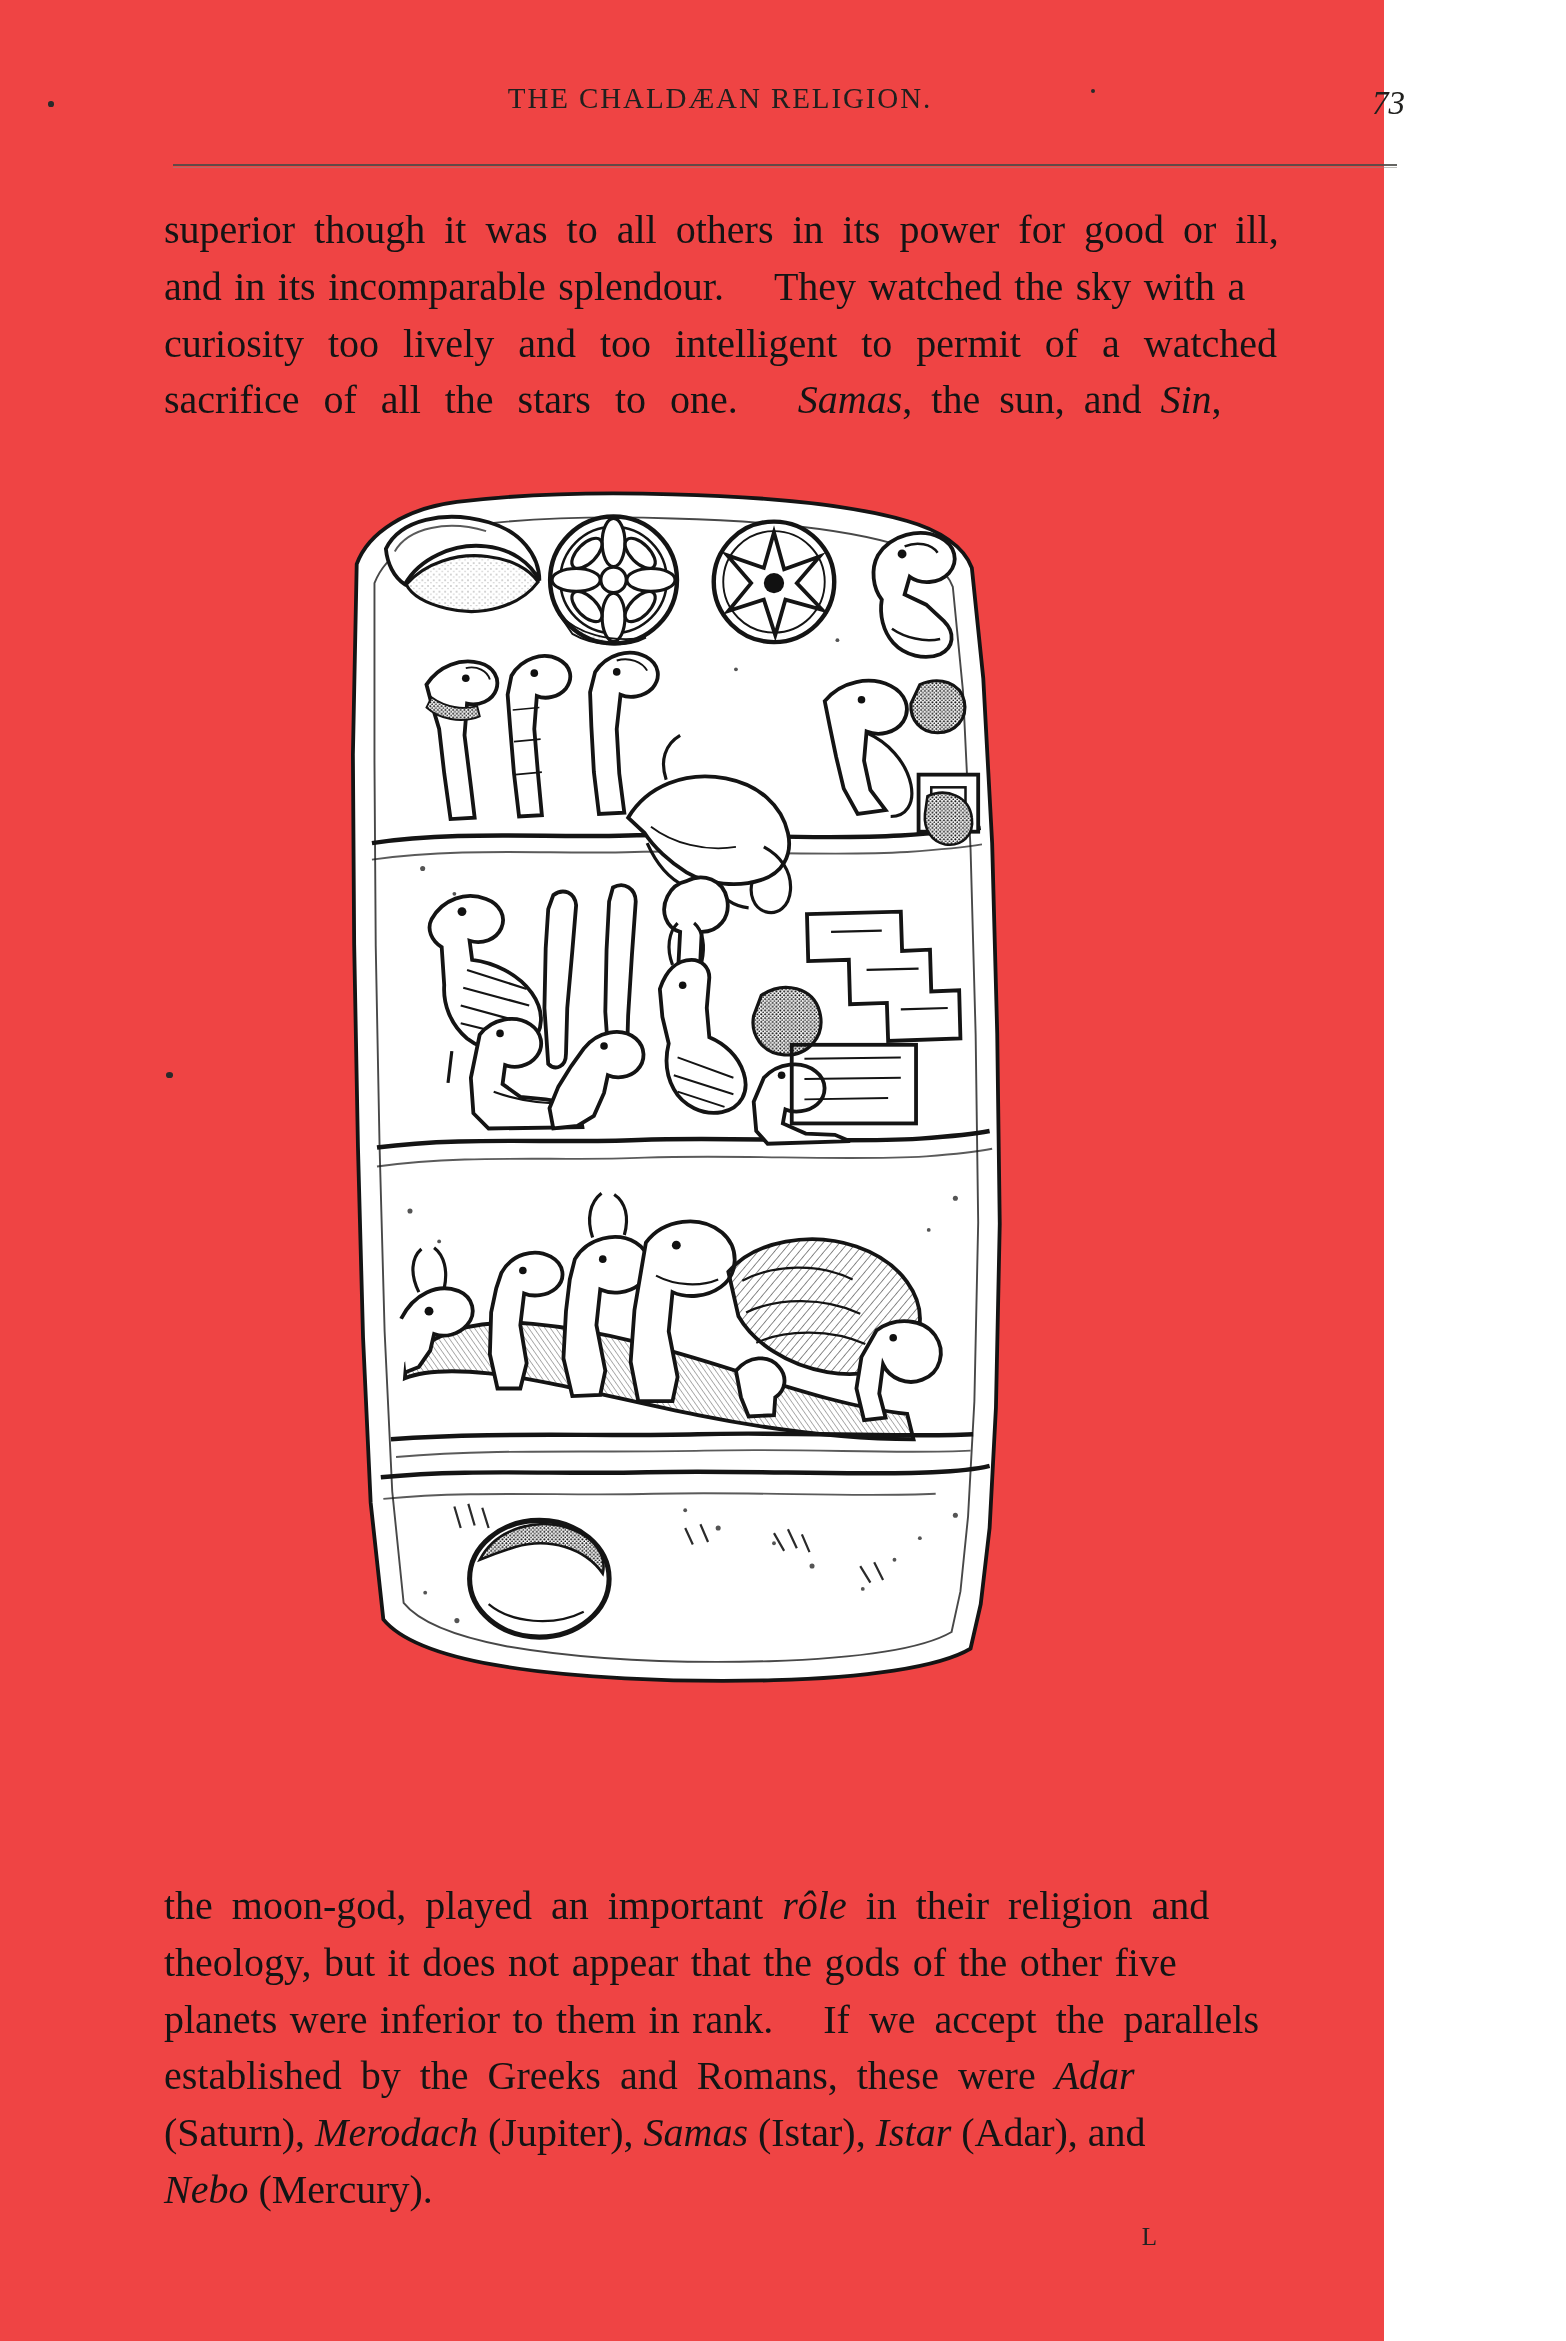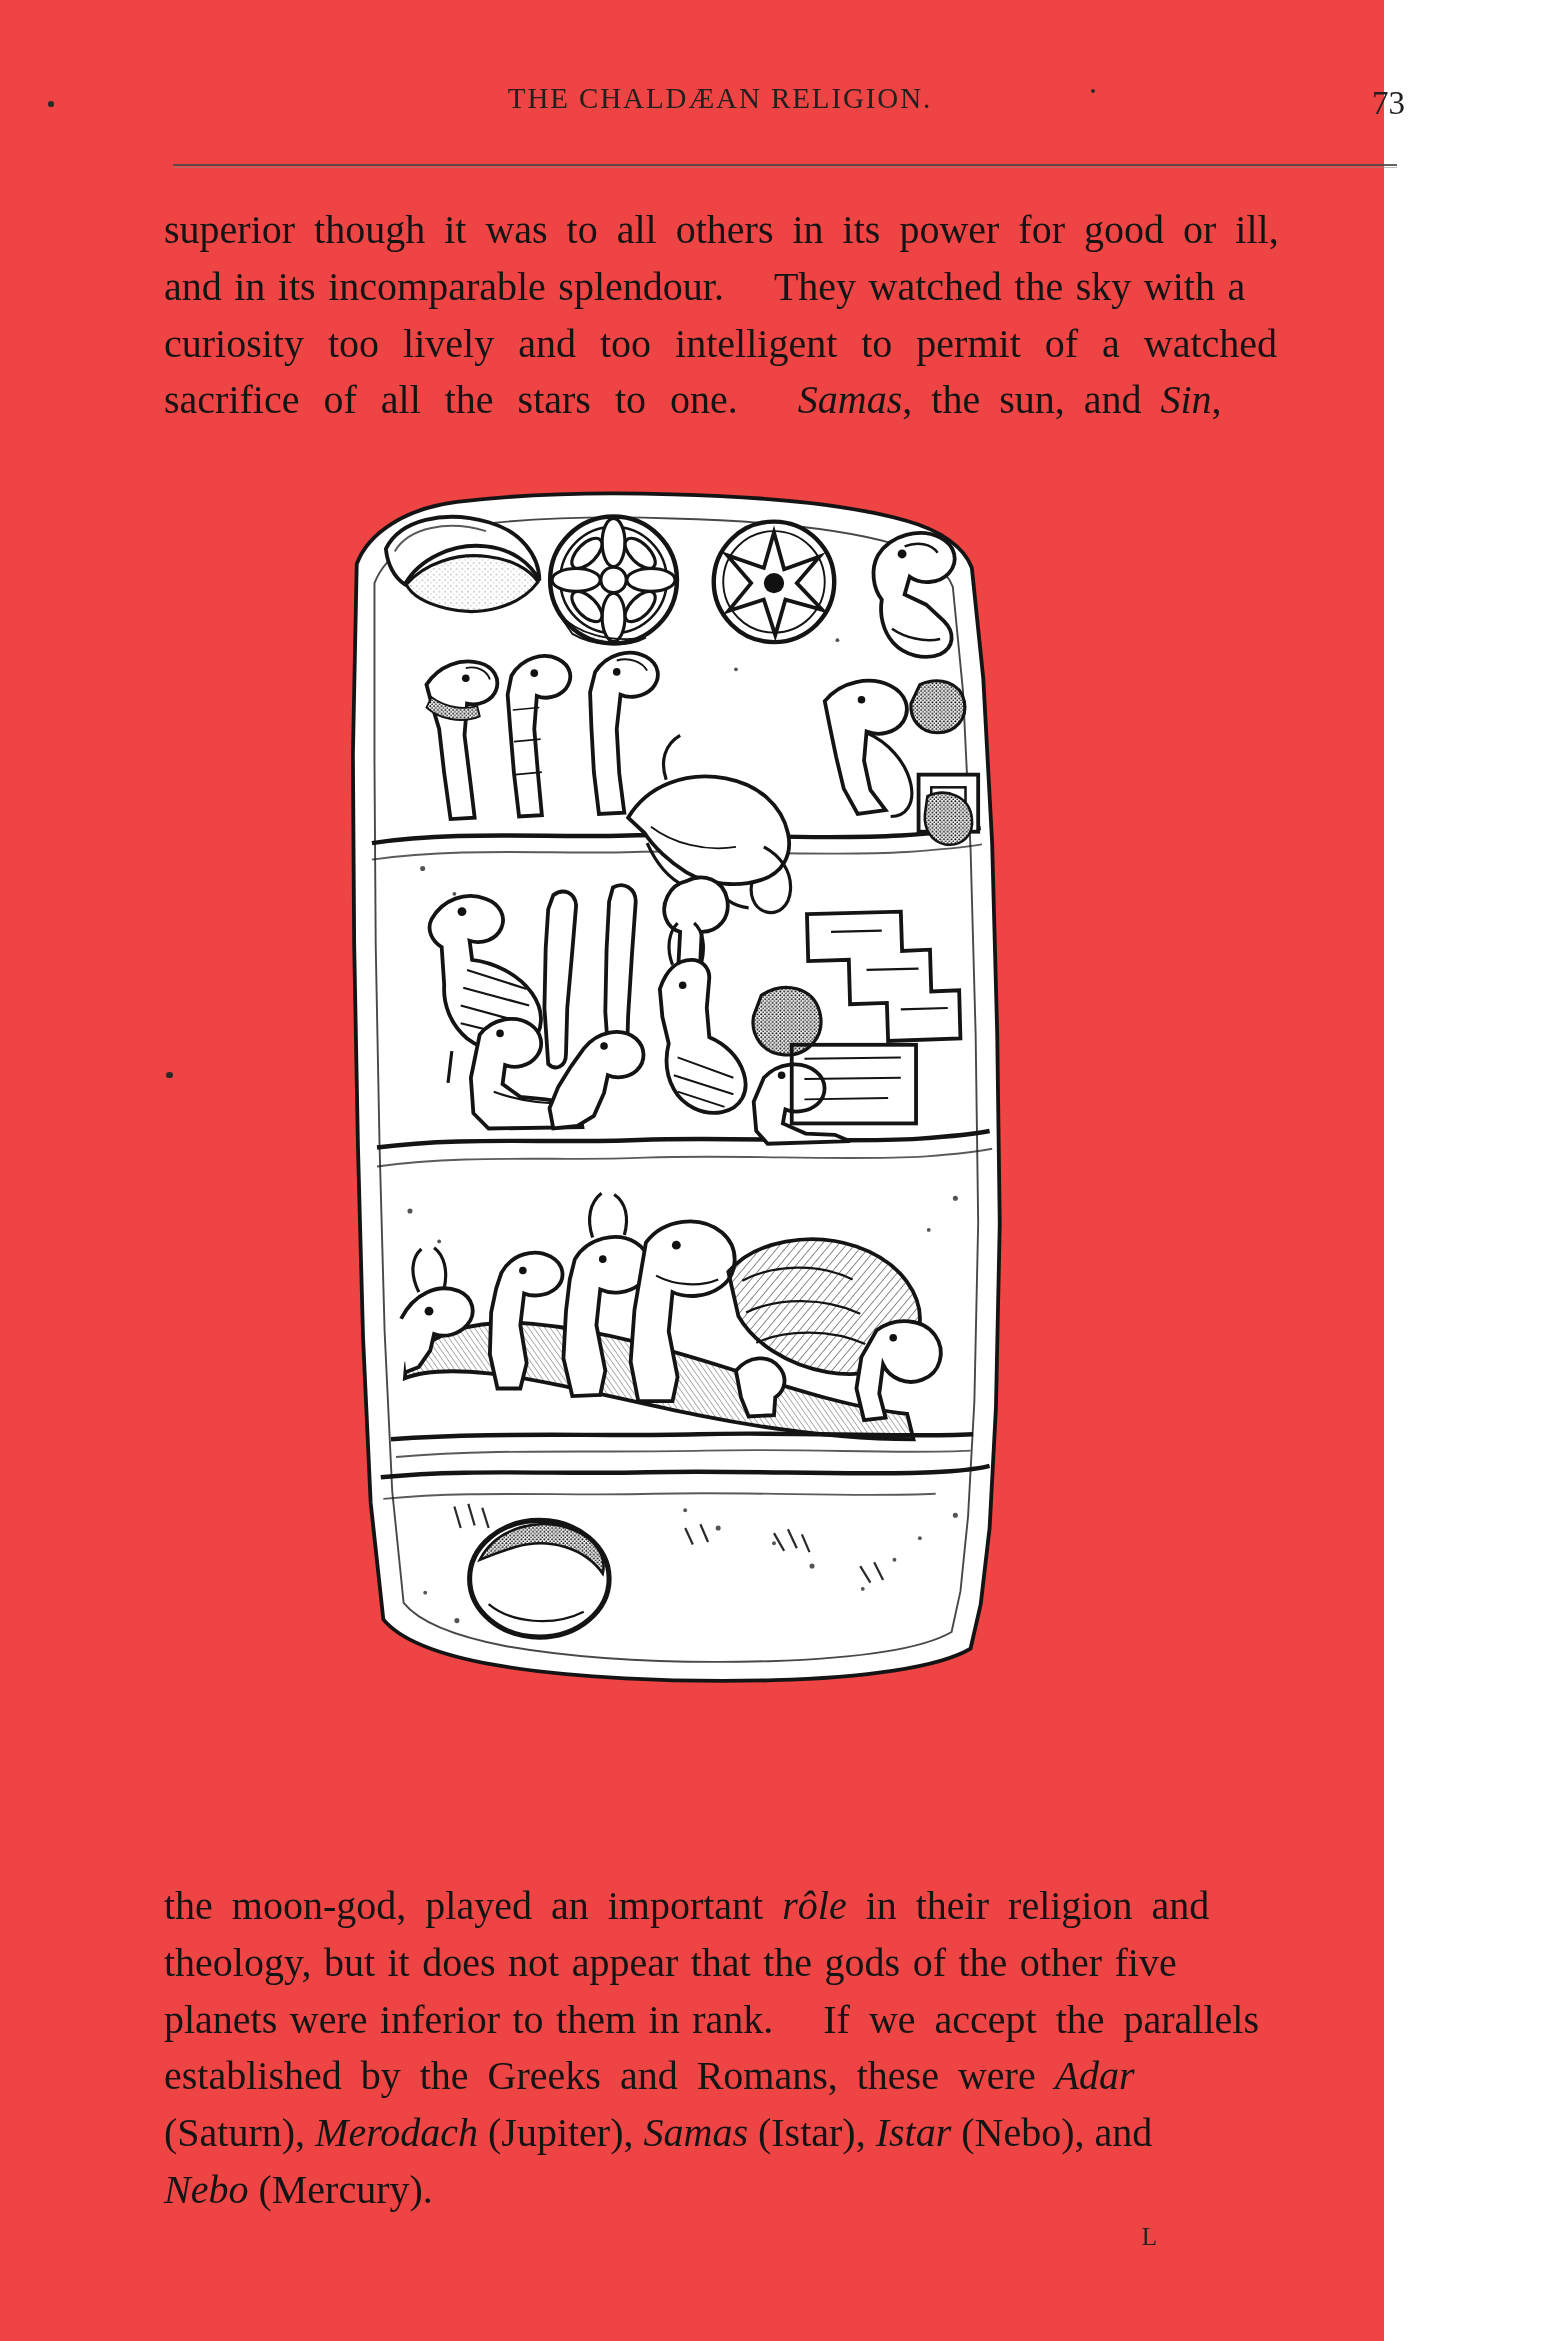--- a/index.html
+++ b/index.html
@@ -41,20 +41,21 @@
     font-size: 29px;
     letter-spacing: 1.9px;
     color: #20201e;
   }
   .page-number {
     position: absolute;
     right: 0;
     top: 2.5px;
     font-size: 33px;
     color: #20201e;
+    font-style: italic;
   }
   .header-rule {
     position: absolute;
     left: 173px;
     top: 164px;
     width: 1224px;
     height: 1.9px;
     background: #4a4a46;
     opacity: 0.85;
   }
@@ -412,21 +413,21 @@
 
 
   <div class="body-block block-bottom">
     <p>
       <span class="spaced-2">the moon-god, played an important </span><span class="it">rôle</span><span class="spaced-2"> in their religion and</span><br>
       <span class="spaced-1">theology, but it does not appear that the gods of the other five</span><br>
       <span class="spaced-1">planets were inferior to them in rank.</span>
       &nbsp;&nbsp;&nbsp;
       <span class="spaced-2">If we accept the parallels</span><br>
       <span class="spaced-2">established by the Greeks and Romans, these were </span><span class="it">Adar</span><br>
-      <span>(Saturn), </span><span class="it">Merodach</span><span> (Jupiter), </span><span class="it">Samas</span><span> (Istar), </span><span class="it">Istar</span><span> (Nebo), and</span><br>
+      <span>(Saturn), </span><span class="it">Merodach</span><span> (Jupiter), </span><span class="it">Samas</span><span> (Istar), </span><span class="it">Istar</span><span> (Adar), and</span><br>
       <span class="it">Nebo</span><span> (Mercury).</span>
     </p>
   </div>
 
   <div class="signature">L</div>
 
 </div>
 
 
 </body></html>

